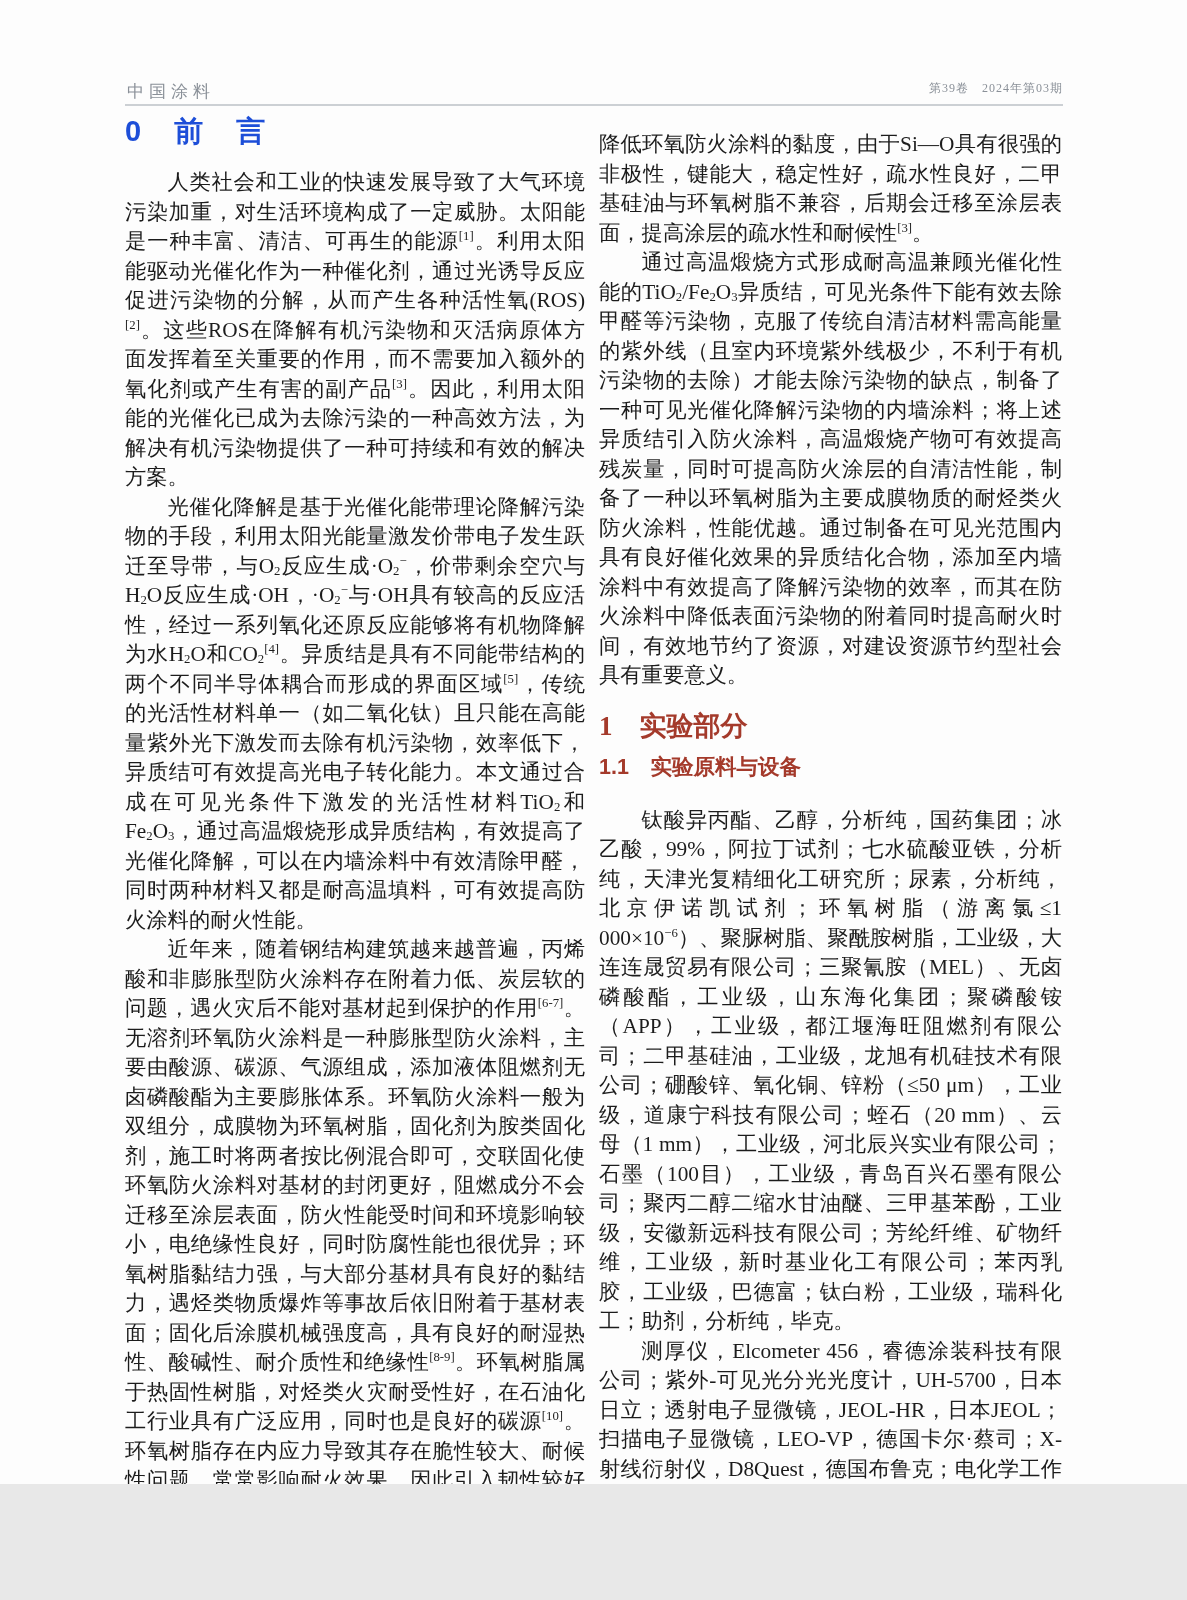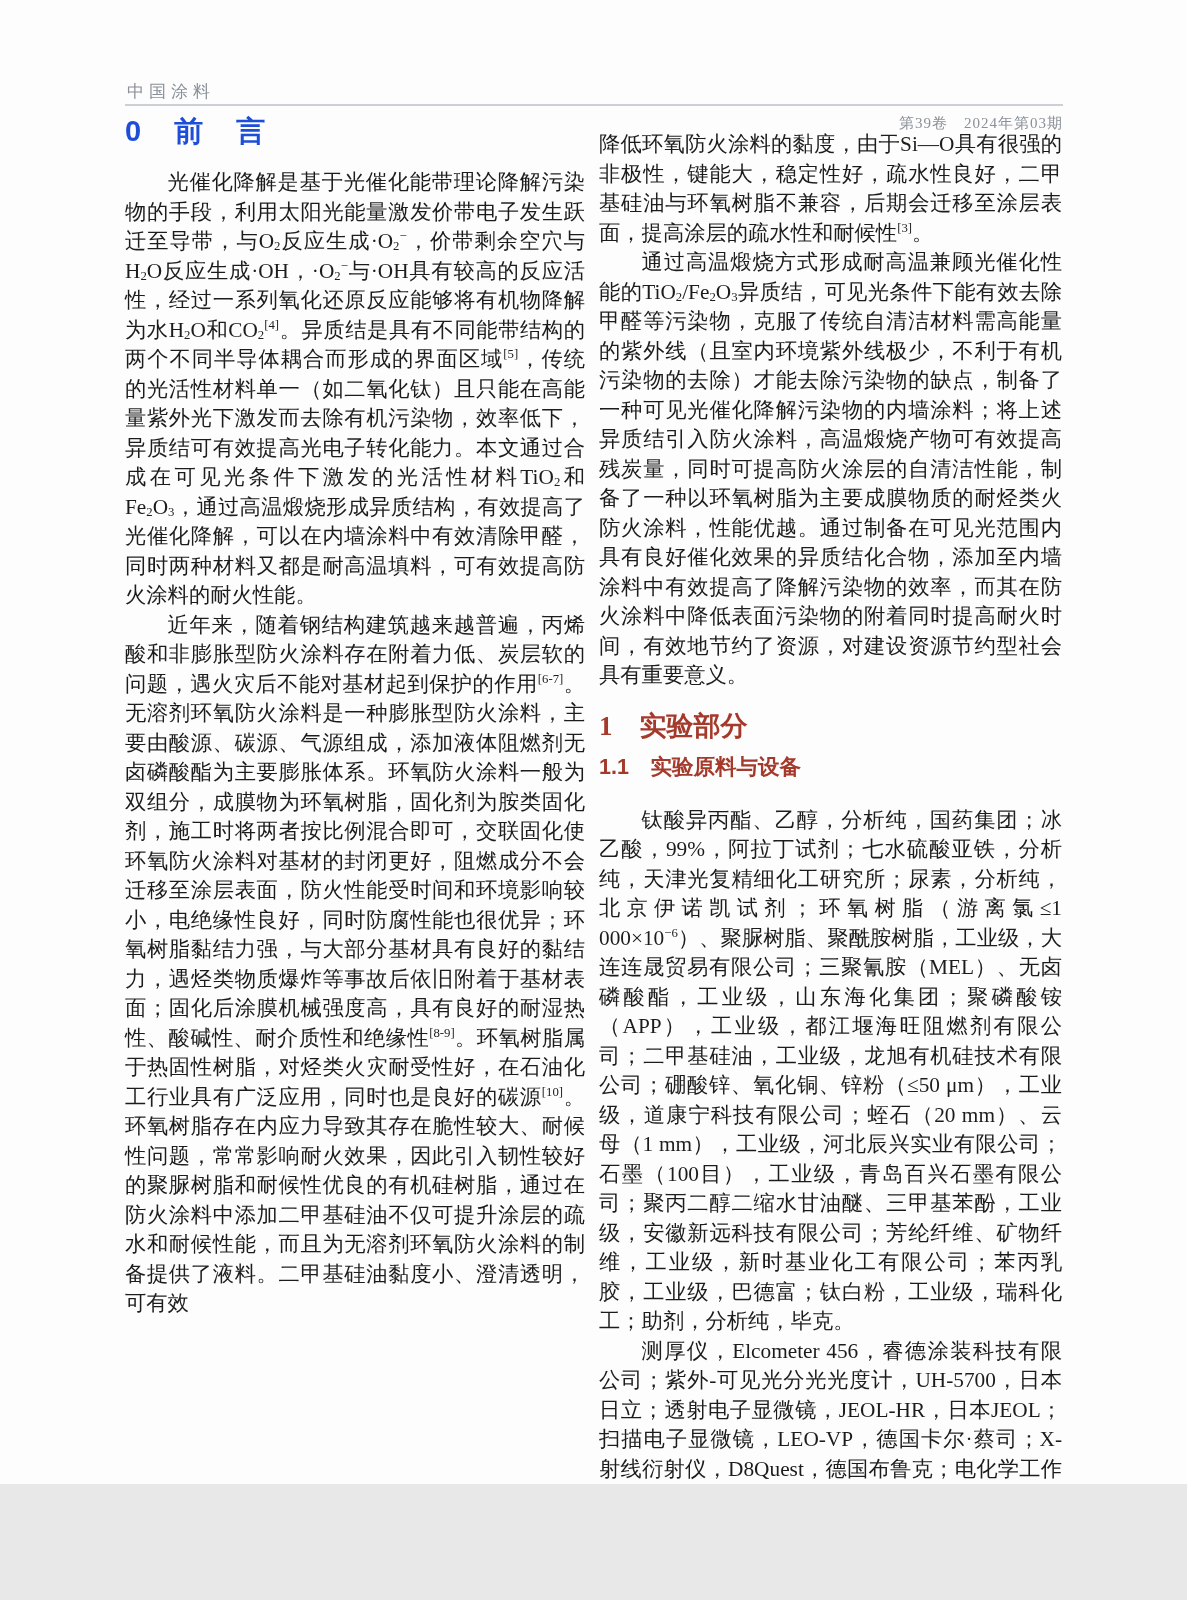--- a/index.html
+++ b/index.html
@@ -12,21 +12,21 @@
     color:#1c1c1c;
     overflow:hidden;
   }
   
   .journal-name{
     position:absolute;left:127px;top:80px;
     font-size:17px;color:#8a9098;letter-spacing:5px;
   }
   .issue-info{
     position:absolute;right:124px;top:80px;
-    font-size:15px;color:#8a9098;letter-spacing:1px;margin-top:34px;
+    font-size:12px;color:#8a9098;letter-spacing:1px;
   }
   .header-rule{
     position:absolute;left:125px;top:104px;
     width:938px;height:2px;background:#ccd0d4;
   }
   
   .col{position:absolute;top:112px;}
   .col-left{left:125px;width:460px;}
   .col-right{left:599px;top:130px;width:463px;}
   .col p{
@@ -82,20 +82,21 @@
 <body>
 
 <div class="page">
 
   <div class="journal-name">中国涂料</div>
   <div class="issue-info">第39卷　2024年第03期</div>
   <div class="header-rule"></div>
 
   <div class="col col-left">
     <h2 class="h-sec0">0　前　言</h2>
+    <p>人类社会和工业的快速发展导致了大气环境污染加重，对生活环境构成了一定威胁。太阳能是一种丰富、清洁、可再生的能源<sup>[1]</sup>。利用太阳能驱动光催化作为一种催化剂，通过光诱导反应促进污染物的分解，从而产生各种活性氧(ROS)<sup>[2]</sup>。这些ROS在降解有机污染物和灭活病原体方面发挥着至关重要的作用，而不需要加入额外的氧化剂或产生有害的副产品<sup>[3]</sup>。因此，利用太阳能的光催化已成为去除污染的一种高效方法，为解决有机污染物提供了一种可持续和有效的解决方案。</p>
     <p>光催化降解是基于光催化能带理论降解污染物的手段，利用太阳光能量激发价带电子发生跃迁至导带，与O<sub>2</sub>反应生成·O<sub>2</sub><sup>−</sup>，价带剩余空穴与H<sub>2</sub>O反应生成·OH，·O<sub>2</sub><sup>−</sup>与·OH具有较高的反应活性，经过一系列氧化还原反应能够将有机物降解为水H<sub>2</sub>O和CO<sub>2</sub><sup>[4]</sup>。异质结是具有不同能带结构的两个不同半导体耦合而形成的界面区域<sup>[5]</sup>，传统的光活性材料单一（如二氧化钛）且只能在高能量紫外光下激发而去除有机污染物，效率低下，异质结可有效提高光电子转化能力。本文通过合成在可见光条件下激发的光活性材料TiO<sub>2</sub>和Fe<sub>2</sub>O<sub>3</sub>，通过高温煅烧形成异质结构，有效提高了光催化降解，可以在内墙涂料中有效清除甲醛，同时两种材料又都是耐高温填料，可有效提高防火涂料的耐火性能。</p>
     <p>近年来，随着钢结构建筑越来越普遍，丙烯酸和非膨胀型防火涂料存在附着力低、炭层软的问题，遇火灾后不能对基材起到保护的作用<sup>[6-7]</sup>。无溶剂环氧防火涂料是一种膨胀型防火涂料，主要由酸源、碳源、气源组成，添加液体阻燃剂无卤磷酸酯为主要膨胀体系。环氧防火涂料一般为双组分，成膜物为环氧树脂，固化剂为胺类固化剂，施工时将两者按比例混合即可，交联固化使环氧防火涂料对基材的封闭更好，阻燃成分不会迁移至涂层表面，防火性能受时间和环境影响较小，电绝缘性良好，同时防腐性能也很优异；环氧树脂黏结力强，与大部分基材具有良好的黏结力，遇烃类物质爆炸等事故后依旧附着于基材表面；固化后涂膜机械强度高，具有良好的耐湿热性、酸碱性、耐介质性和绝缘性<sup>[8-9]</sup>。环氧树脂属于热固性树脂，对烃类火灾耐受性好，在石油化工行业具有广泛应用，同时也是良好的碳源<sup>[10]</sup>。环氧树脂存在内应力导致其存在脆性较大、耐候性问题，常常影响耐火效果，因此引入韧性较好的聚脲树脂和耐候性优良的有机硅树脂，通过在防火涂料中添加二甲基硅油不仅可提升涂层的疏水和耐候性能，而且为无溶剂环氧防火涂料的制备提供了液料。二甲基硅油黏度小、澄清透明，可有效</p>
   </div>
 
   <div class="col col-right">
     <p class="no-indent">降低环氧防火涂料的黏度，由于Si—O具有很强的非极性，键能大，稳定性好，疏水性良好，二甲基硅油与环氧树脂不兼容，后期会迁移至涂层表面，提高涂层的疏水性和耐候性<sup>[3]</sup>。</p>
     <p>通过高温煅烧方式形成耐高温兼顾光催化性能的TiO<sub>2</sub>/Fe<sub>2</sub>O<sub>3</sub>异质结，可见光条件下能有效去除甲醛等污染物，克服了传统自清洁材料需高能量的紫外线（且室内环境紫外线极少，不利于有机污染物的去除）才能去除污染物的缺点，制备了一种可见光催化降解污染物的内墙涂料；将上述异质结引入防火涂料，高温煅烧产物可有效提高残炭量，同时可提高防火涂层的自清洁性能，制备了一种以环氧树脂为主要成膜物质的耐烃类火防火涂料，性能优越。通过制备在可见光范围内具有良好催化效果的异质结化合物，添加至内墙涂料中有效提高了降解污染物的效率，而其在防火涂料中降低表面污染物的附着同时提高耐火时间，有效地节约了资源，对建设资源节约型社会具有重要意义。</p>
     <h2 class="h-sec1">1　实验部分</h2>
     <h3 class="h-sec11">1.1　实验原料与设备</h3>
     <p>钛酸异丙酯、乙醇，分析纯，国药集团；冰乙酸，99%，阿拉丁试剂；七水硫酸亚铁，分析纯，天津光复精细化工研究所；尿素，分析纯，北京伊诺凯试剂；环氧树脂（游离氯≤1 000×10<sup>−6</sup>）、聚脲树脂、聚酰胺树脂，工业级，大连连晟贸易有限公司；三聚氰胺（MEL）、无卤磷酸酯，工业级，山东海化集团；聚磷酸铵（APP），工业级，都江堰海旺阻燃剂有限公司；二甲基硅油，工业级，龙旭有机硅技术有限公司；硼酸锌、氧化铜、锌粉（≤50 μm），工业级，道康宁科技有限公司；蛭石（20 mm）、云母（1 mm），工业级，河北辰兴实业有限公司；石墨（100目），工业级，青岛百兴石墨有限公司；聚丙二醇二缩水甘油醚、三甲基苯酚，工业级，安徽新远科技有限公司；芳纶纤维、矿物纤维，工业级，新时基业化工有限公司；苯丙乳胶，工业级，巴德富；钛白粉，工业级，瑞科化工；助剂，分析纯，毕克。</p>

